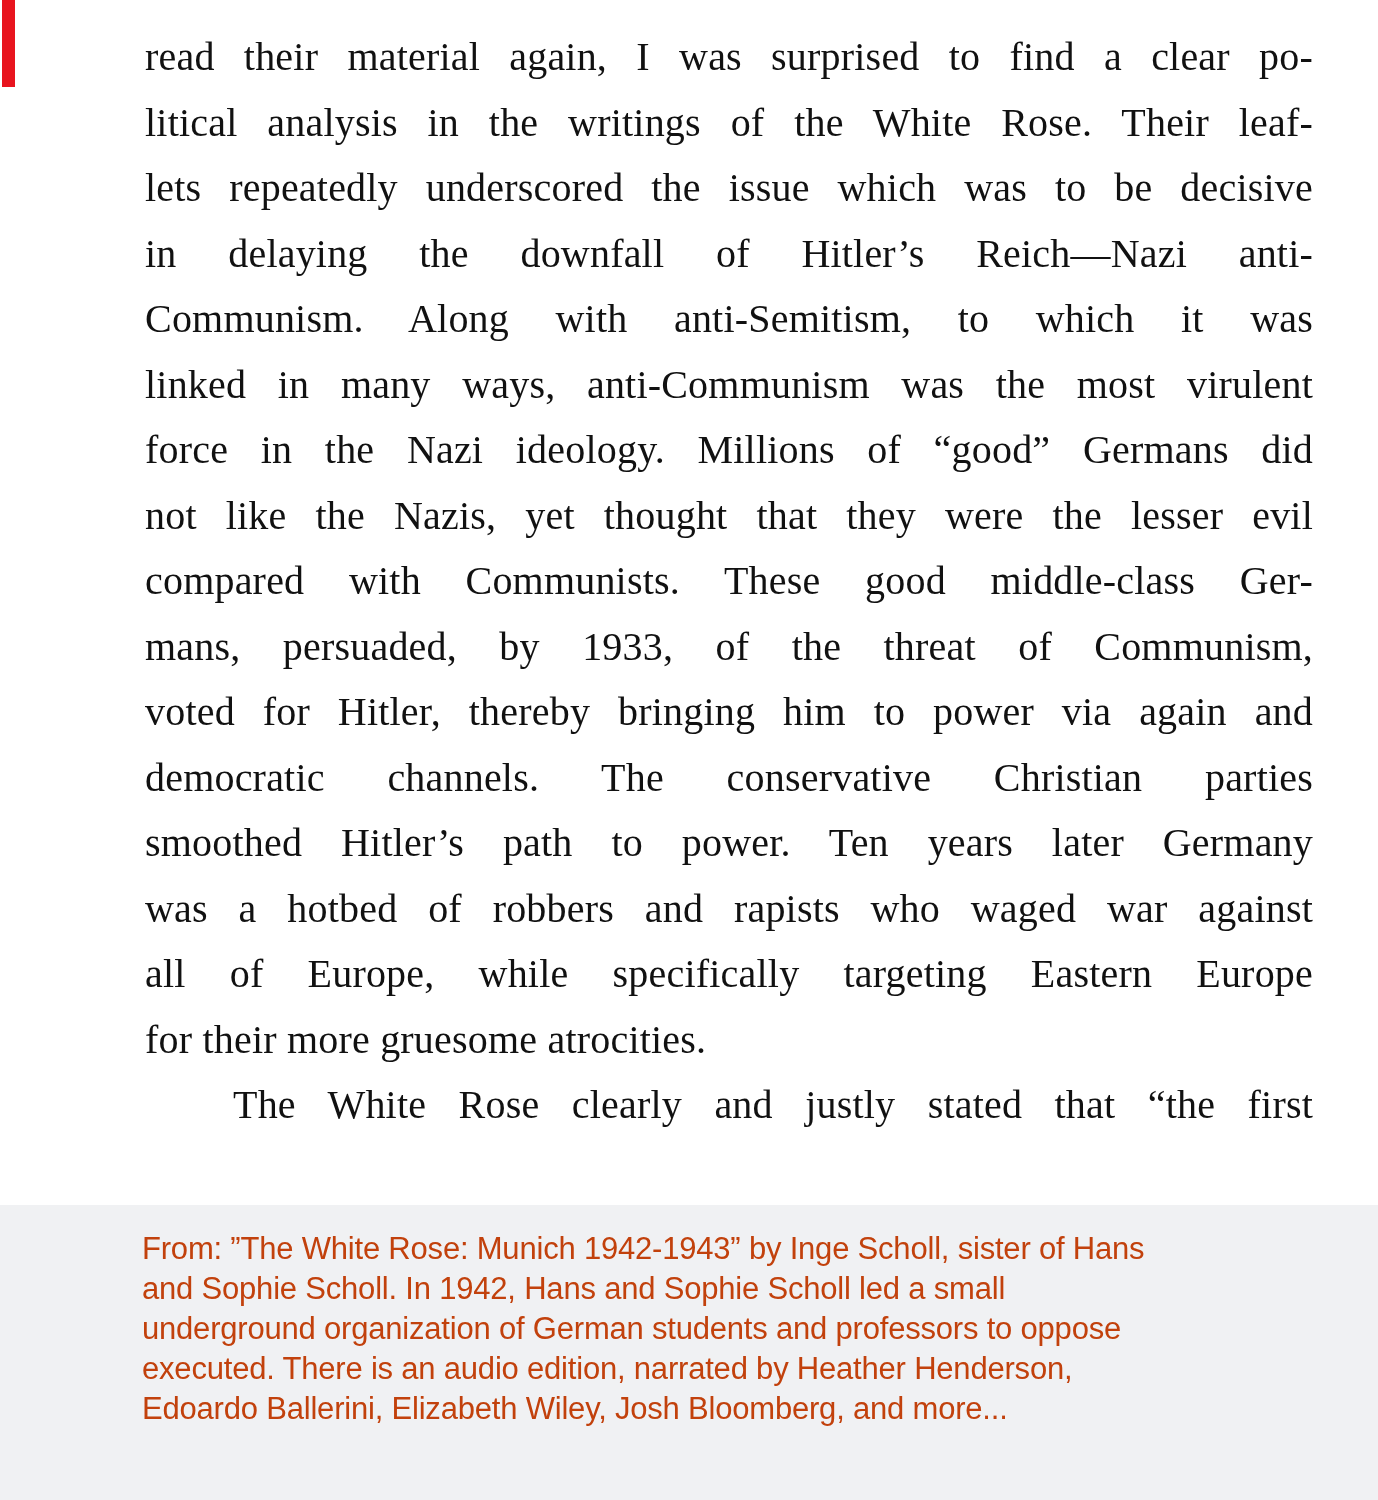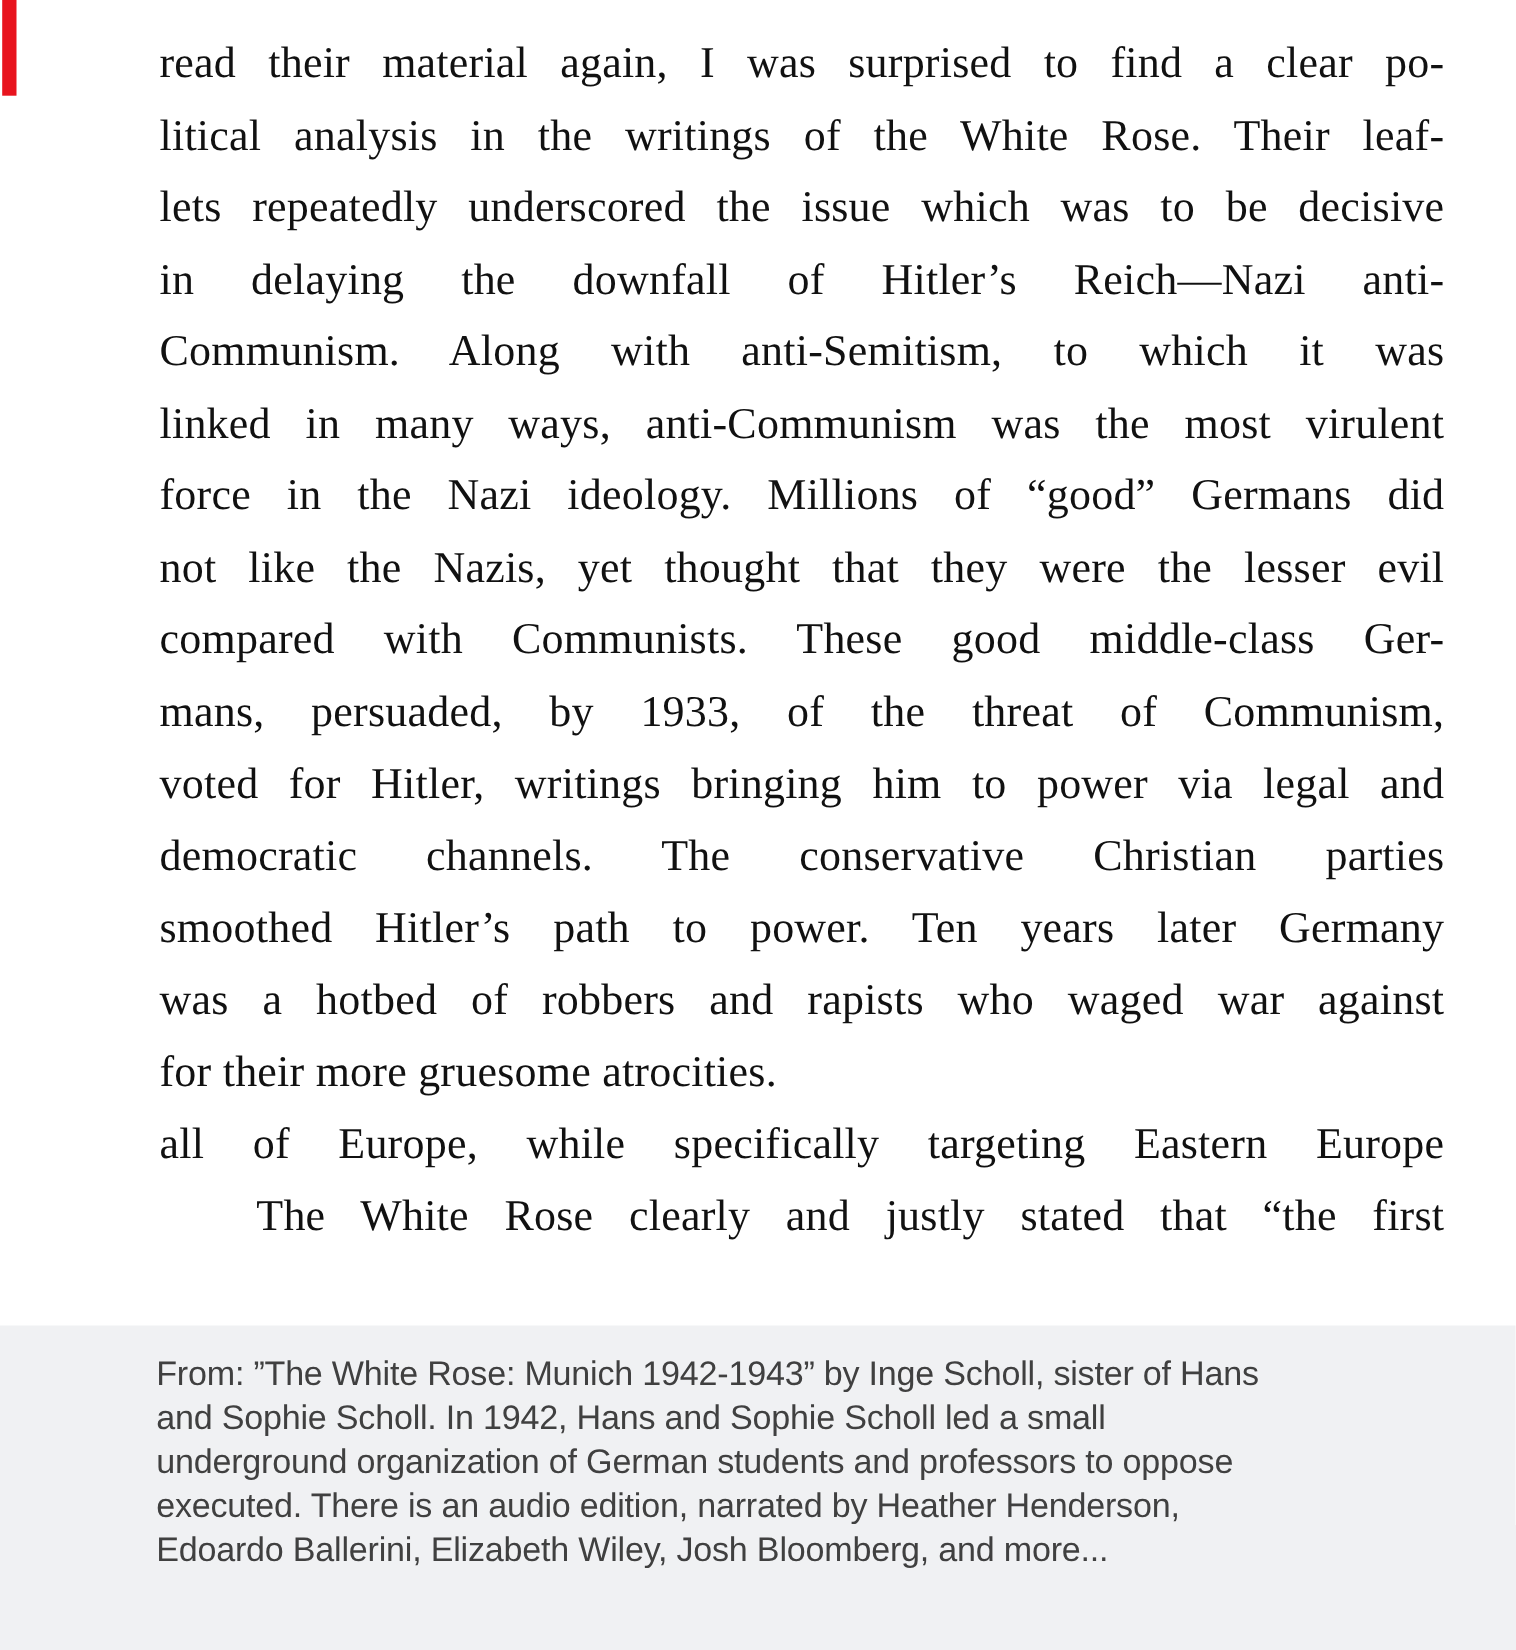--- a/index.html
+++ b/index.html
@@ -46,21 +46,21 @@
     width: 1378px; height: 295px;
     background: #f0f1f3;
   }
   #caption-text {
     position: absolute;
     left: 142px; top: 24px;
     width: 1180px;
     font-family: "Liberation Sans", sans-serif;
     font-size: 31px;
     line-height: 40px;
-    color: #404040;
+    color: #c2410c;
     letter-spacing: -0.2px;
   }
   #caption-text .cap-line {
     white-space: nowrap;
   }
 </style>
 </head>
 <body>
 
 <div id="page">
@@ -71,26 +71,26 @@
     <div class="line">read their material again, I was surprised to find a clear po-</div>
     <div class="line">litical analysis in the writings of the White Rose. Their leaf-</div>
     <div class="line">lets repeatedly underscored the issue which was to be decisive</div>
     <div class="line">in delaying the downfall of Hitler’s Reich—Nazi anti-</div>
     <div class="line">Communism. Along with anti-Semitism, to which it was</div>
     <div class="line">linked in many ways, anti-Communism was the most virulent</div>
     <div class="line">force in the Nazi ideology. Millions of “good” Germans did</div>
     <div class="line">not like the Nazis, yet thought that they were the lesser evil</div>
     <div class="line">compared with Communists. These good middle-class Ger-</div>
     <div class="line">mans, persuaded, by 1933, of the threat of Communism,</div>
-    <div class="line">voted for Hitler, writings bringing him to power via legal and</div>
+    <div class="line">voted for Hitler, thereby bringing him to power via again and</div>
     <div class="line">democratic channels. The conservative Christian parties</div>
     <div class="line">smoothed Hitler’s path to power. Ten years later Germany</div>
     <div class="line">was a hotbed of robbers and rapists who waged war against</div>
+    <div class="line">all of Europe, while specifically targeting Eastern Europe</div>
     <div class="line no-justify">for their more gruesome atrocities.</div>
-    <div class="line">all of Europe, while specifically targeting Eastern Europe</div>
     <div class="line indent">The White Rose clearly and justly stated that “the first</div>
   </div>
 
   <div id="caption-band">
     <div id="caption-text">
       <div class="cap-line">From: ”The White Rose: Munich 1942-1943” by Inge Scholl, sister of Hans</div>
       <div class="cap-line">and Sophie Scholl. In 1942, Hans and Sophie Scholl led a small</div>
       <div class="cap-line">underground organization of German students and professors to oppose</div>
       <div class="cap-line">executed. There is an audio edition, narrated by Heather Henderson,</div>
       <div class="cap-line">Edoardo Ballerini, Elizabeth Wiley, Josh Bloomberg, and more...</div>

